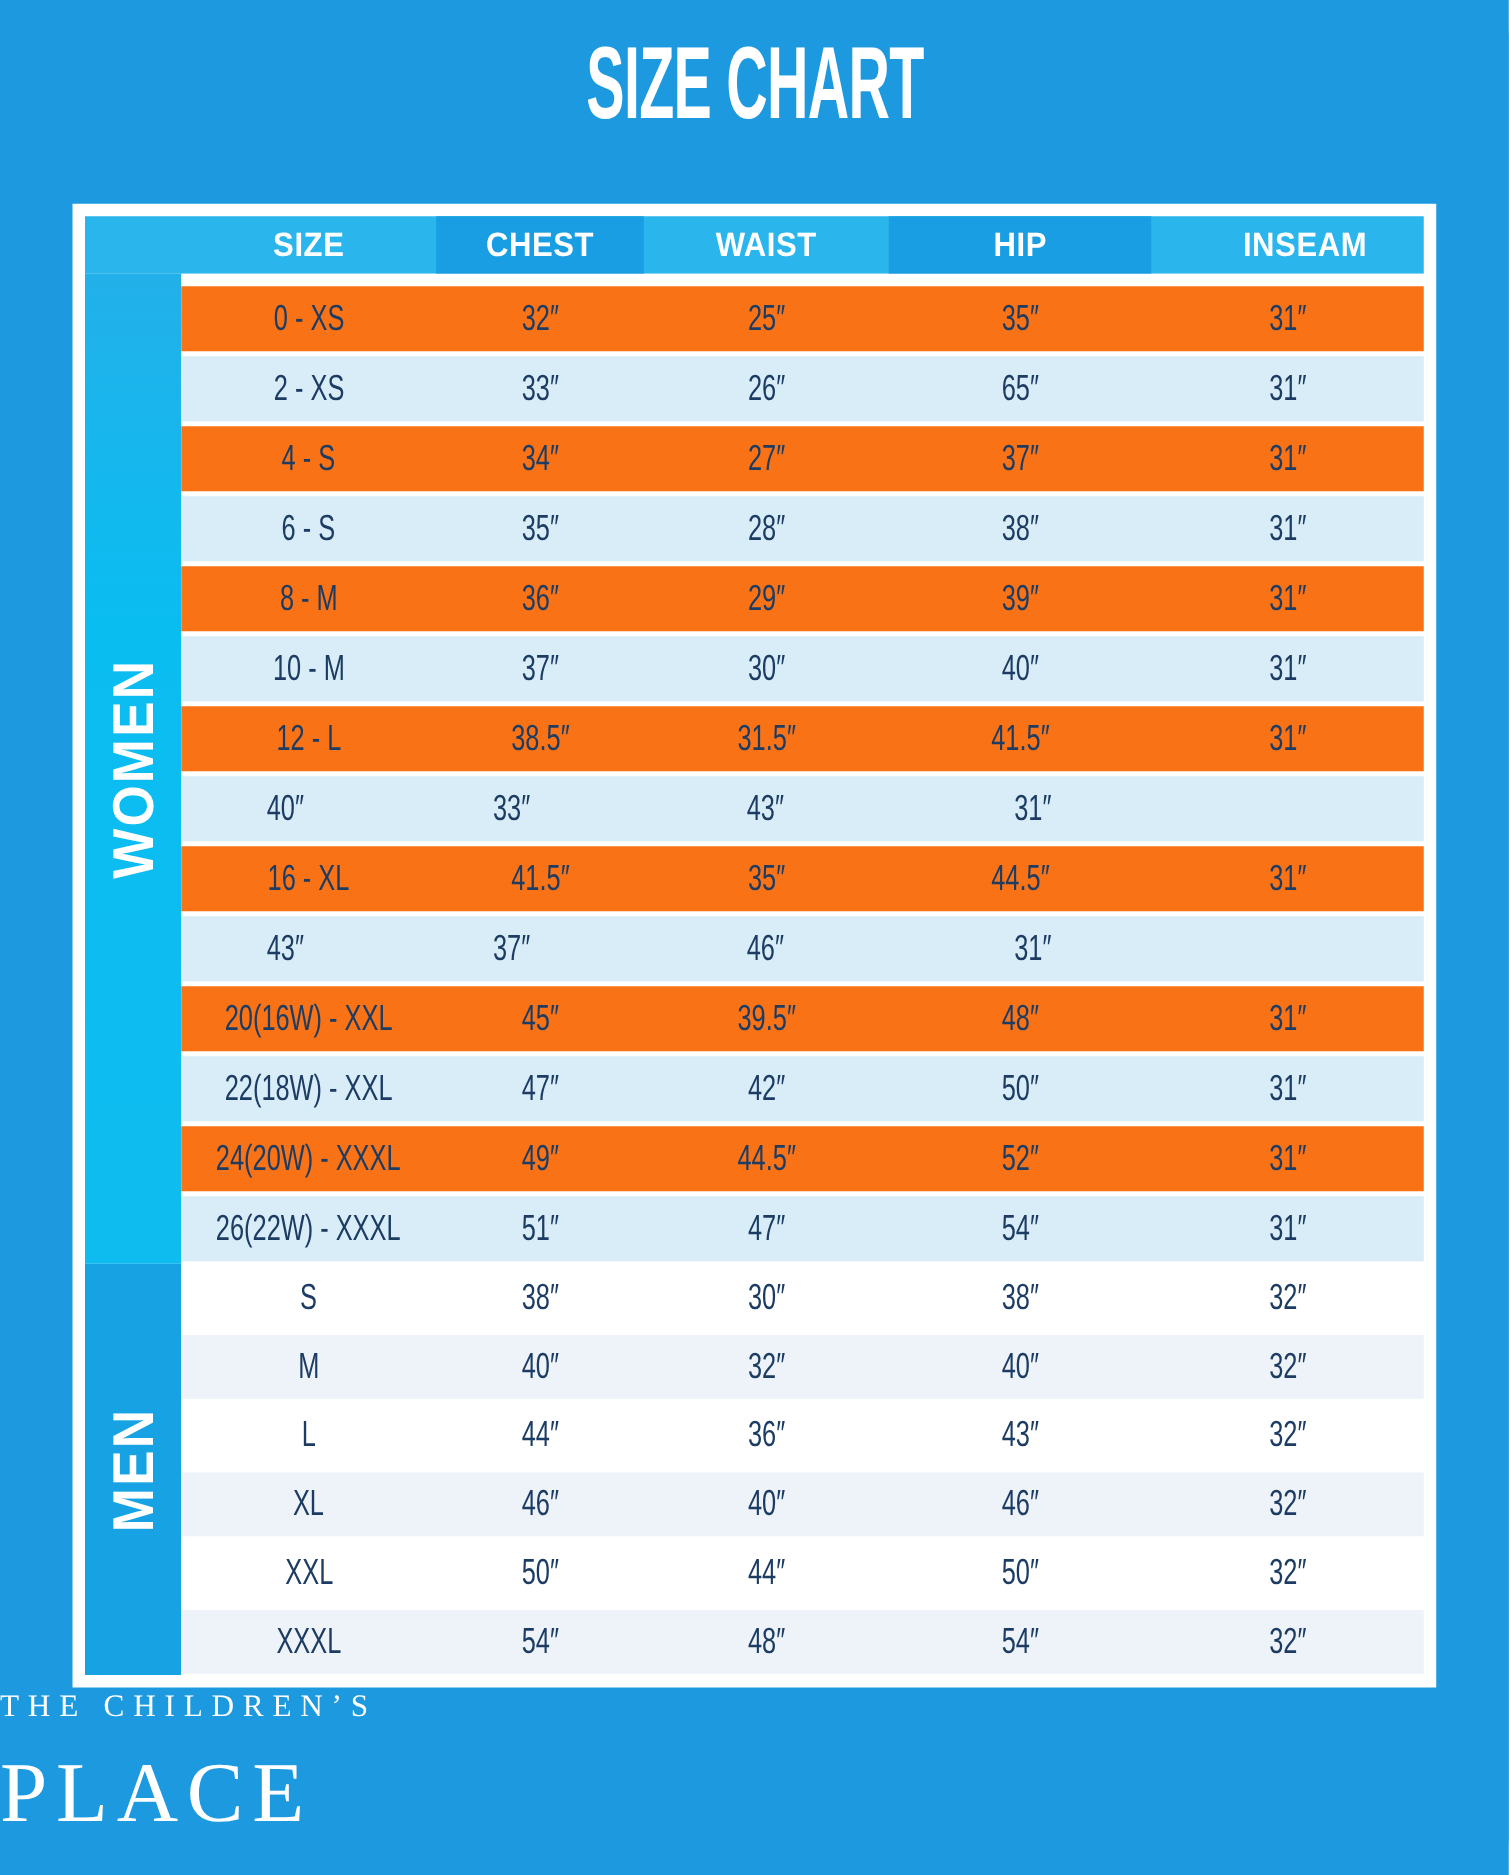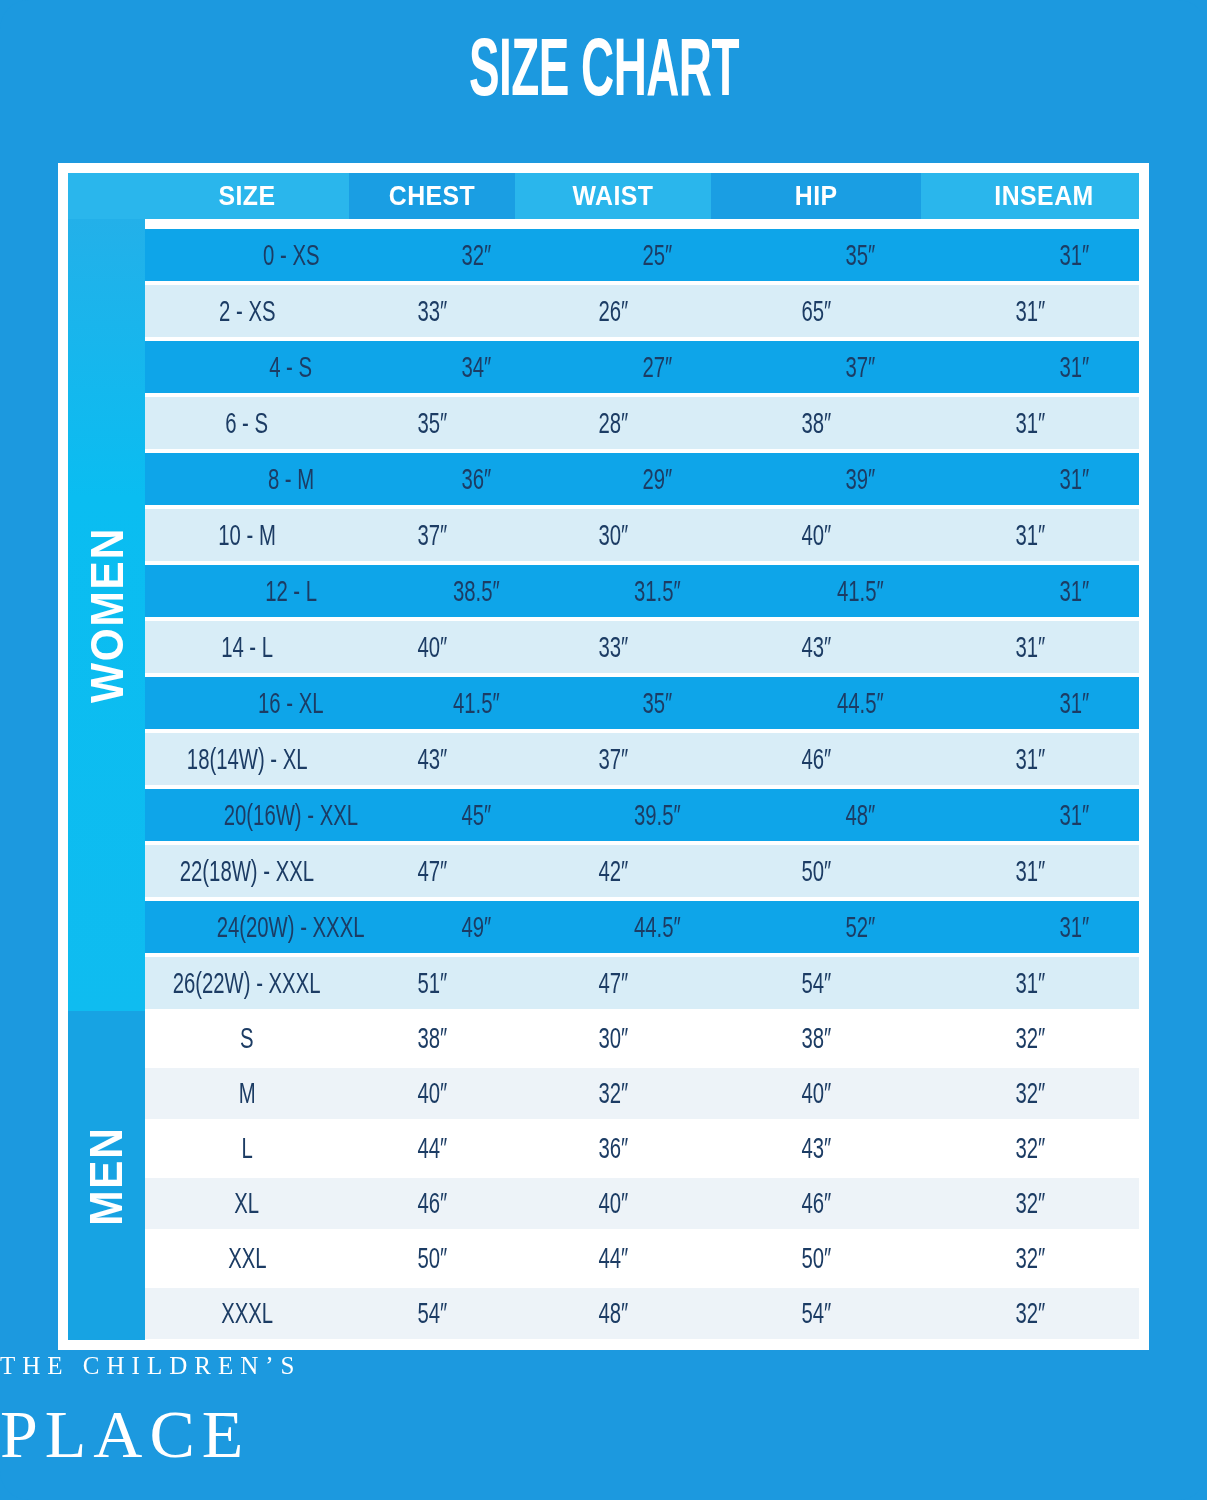--- a/index.html
+++ b/index.html
@@ -54,21 +54,21 @@
     transform:rotate(-90deg) scaleX(0.92);
   }
 
   
   .tbody {
     position:absolute; left:77px; top:46px; width:994px; height:1121px;
     background:#ffffff; padding-top:10px; box-sizing:border-box;
   }
   .row { display:flex; height:52px; margin-bottom:4px; }
   .row.men { height:51px; }
-  .row.women.odd  { background:#0ea5e9;padding-left:44px; }
+  .row.women.odd  { background:#f97316; }
   .row.women.even { background:#d8edf7; }
   .row.men.odd    { background:#ffffff; }
   .row.men.even   { background:#edf3f8; }
   .cell { display:flex; align-items:center; justify-content:center; flex:0 0 auto; }
   .cell .txt {
     color:#1c3c64; font-size:29px; line-height:1;
     display:inline-block; transform:scaleX(0.70); white-space:nowrap;
   }
   .c0{width:204px}.c1{width:166px}.c2{width:196px}.c3{width:210px}.c4{width:218px}
 
@@ -244,23 +244,20 @@
               <span class="txt">31.5″</span>
             </div>
             <div class="cell c3">
               <span class="txt">41.5″</span>
             </div>
             <div class="cell c4">
               <span class="txt">31″</span>
             </div>
           </div>
           <div class="row women even">
-            <div class="cell c0">
-              <span class="txt">14 - L</span>
-            </div>
             <div class="cell c1">
               <span class="txt">40″</span>
             </div>
             <div class="cell c2">
               <span class="txt">33″</span>
             </div>
             <div class="cell c3">
               <span class="txt">43″</span>
             </div>
             <div class="cell c4">
@@ -278,23 +275,20 @@
               <span class="txt">35″</span>
             </div>
             <div class="cell c3">
               <span class="txt">44.5″</span>
             </div>
             <div class="cell c4">
               <span class="txt">31″</span>
             </div>
           </div>
           <div class="row women even">
-            <div class="cell c0">
-              <span class="txt">18(14W) - XL</span>
-            </div>
             <div class="cell c1">
               <span class="txt">43″</span>
             </div>
             <div class="cell c2">
               <span class="txt">37″</span>
             </div>
             <div class="cell c3">
               <span class="txt">46″</span>
             </div>
             <div class="cell c4">

